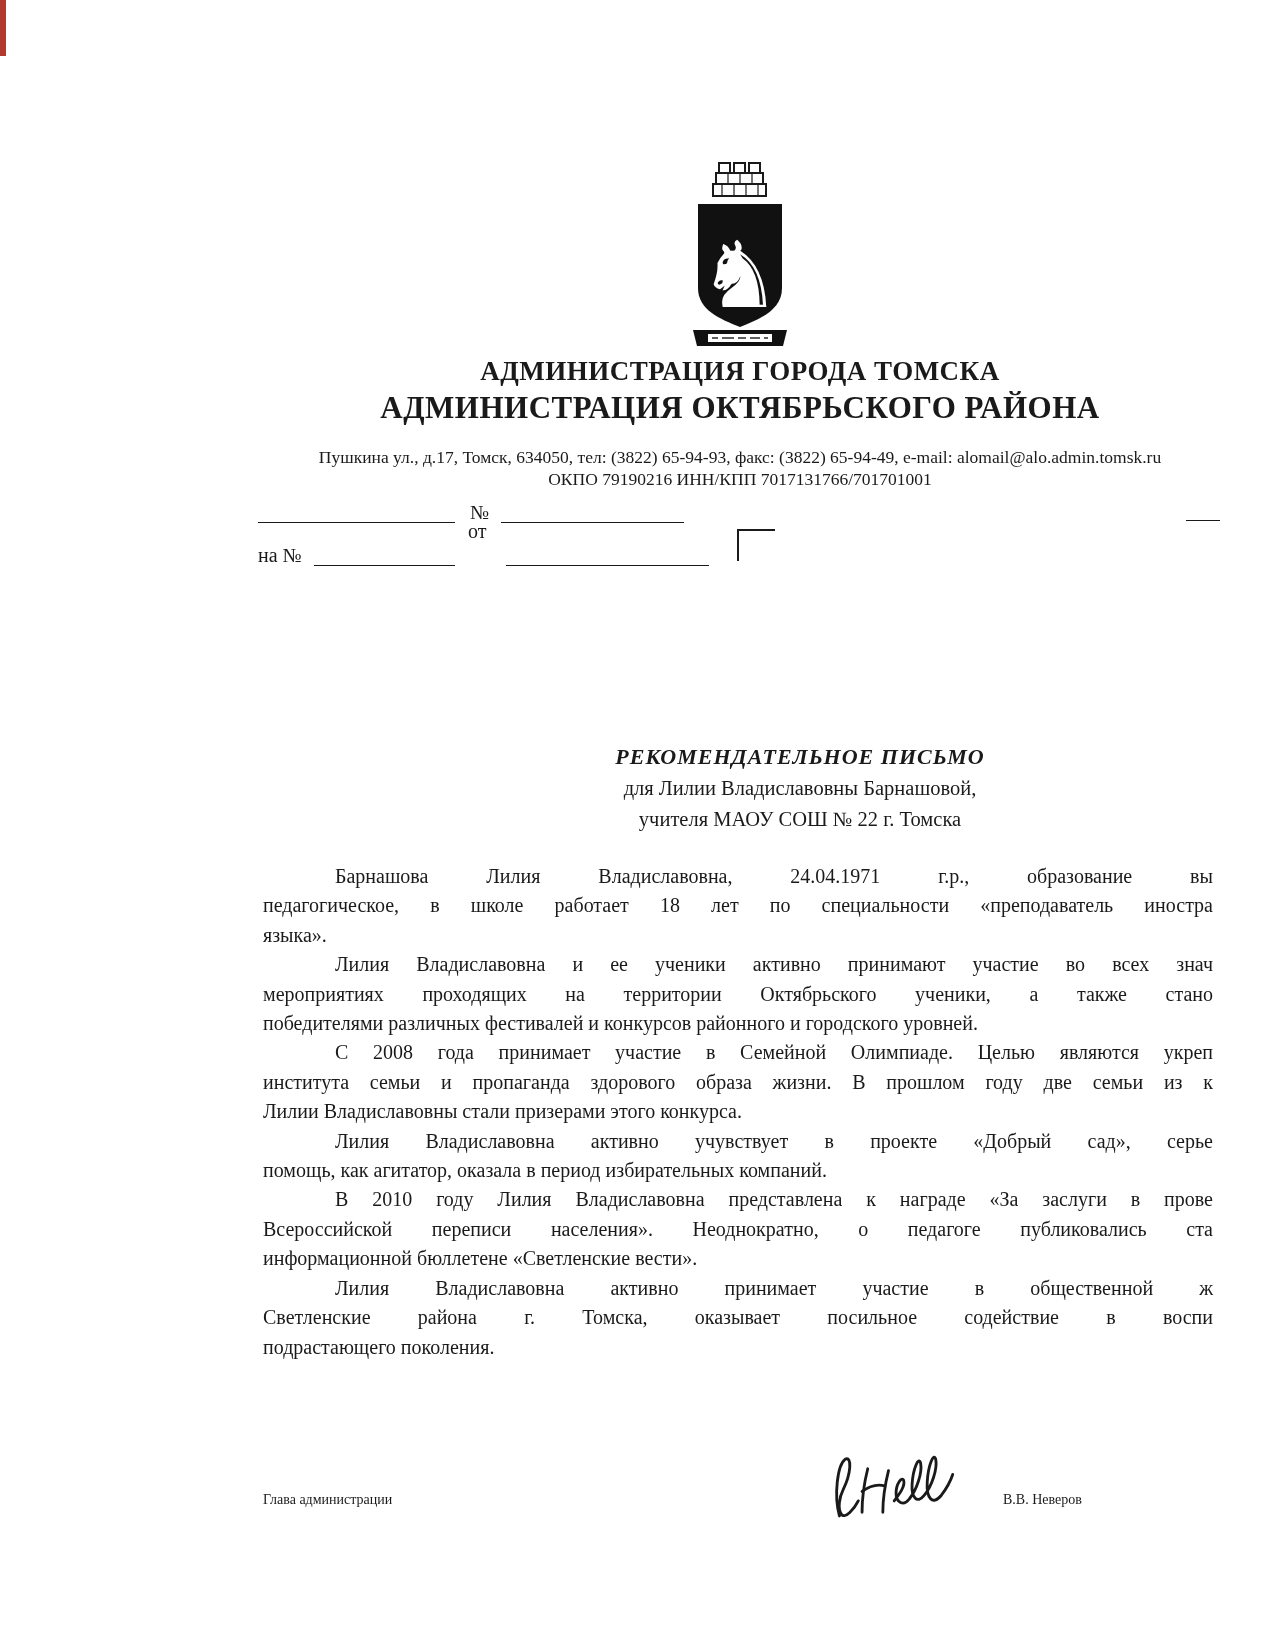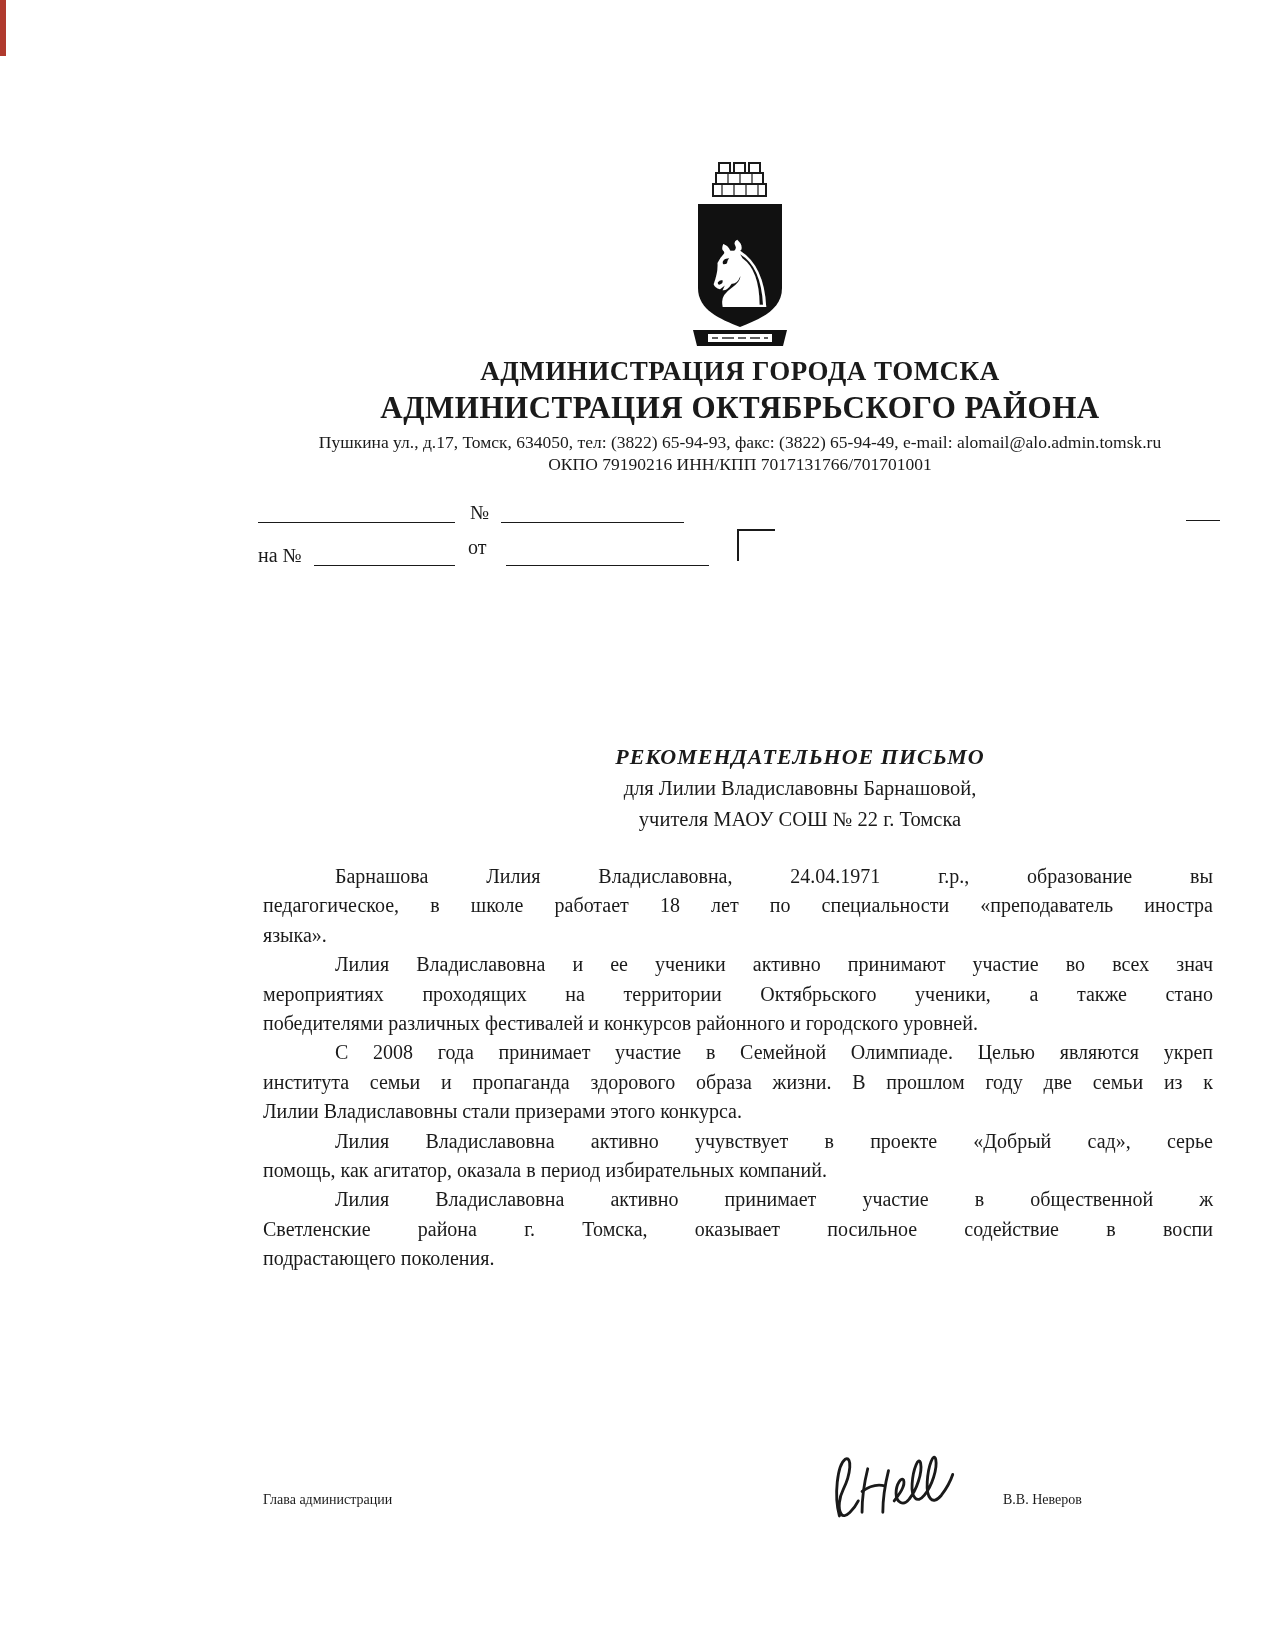--- a/index.html
+++ b/index.html
@@ -12,21 +12,21 @@
     color: #1a1a1a;
     font-family: "Liberation Serif", serif;
     overflow: hidden;
   }
   .abs { position: absolute; }
   .center { text-align: center; }
 
   
   .hdr1 { font-size: 27px; font-weight: bold; letter-spacing: .5px; line-height: 34px; }
   .hdr2 { font-size: 31px; font-weight: bold; letter-spacing: .5px; line-height: 40px; }
-  .hdr-contact { font-size: 17.5px; line-height: 22px; margin-top: 3px; }
+  .hdr-contact { font-size: 17.5px; line-height: 22px; margin-top: 18px; }
   .hdr-codes { font-size: 17.5px; line-height: 22px; }
 
   
   .ref-label { font-size: 20px; }
   .uline { border-bottom: 1.6px solid #1a1a1a; height: 18px; }
   .corner { border-top: 2px solid #1a1a1a; border-left: 2px solid #1a1a1a; }
 
   
   .title-head { font-size: 22px; font-weight: bold; letter-spacing: 1px; line-height: 33px; font-style: italic; }
   .title-sub  { font-size: 20.5px; line-height: 31px; }
@@ -91,21 +91,21 @@
     <div class="hdr-codes">ОКПО 79190216 ИНН/КПП 7017131766/701701001</div>
   </div>
 
   <div class="abs uline" style="left:258px; top:504px; width:197px;"></div>
   <div class="abs ref-label" style="left:470px; top:501px;">№</div>
   <div class="abs uline" style="left:501px; top:504px; width:183px;"></div>
   <div class="abs uline" style="left:1186px; top:502px; width:34px;"></div>
 
   <div class="abs ref-label" style="left:258px; top:544px;">на №</div>
   <div class="abs uline" style="left:314px; top:547px; width:141px;"></div>
-  <div class="abs ref-label" style="left:468px; top:536px;">от</div>
+  <div class="abs ref-label" style="left:468px; top:520px;">от</div>
   <div class="abs uline" style="left:506px; top:547px; width:203px;"></div>
   <div class="abs corner" style="left:737px; top:529px; width:36px; height:30px;"></div>
 
   <div class="abs center" style="left:400px; top:740px; width:800px;">
     <div class="title-head">РЕКОМЕНДАТЕЛЬНОЕ ПИСЬМО</div>
     <div class="title-sub">для Лилии Владиславовны Барнашовой,</div>
     <div class="title-sub">учителя МАОУ СОШ № 22 г. Томска</div>
   </div>
 
   <div class="abs bodytext" style="left:263px; top:862px;">
@@ -122,20 +122,25 @@
     <div>
       <div class="bline indent">С 2008 года принимает участие в Семейной Олимпиаде. Целью являются укреп</div>
       <div class="bline">института семьи и пропаганда здорового образа жизни. В прошлом году две семьи из к</div>
       <div class="bline last">Лилии Владиславовны стали призерами этого конкурса.</div>
     </div>
     <div>
       <div class="bline indent">Лилия Владиславовна активно учувствует в проекте «Добрый сад», серье</div>
       <div class="bline last">помощь, как агитатор, оказала в период избирательных компаний.</div>
     </div>
     <div>
+      <div class="bline indent">В 2010 году Лилия Владиславовна представлена к награде «За заслуги в прове</div>
+      <div class="bline">Всероссийской переписи населения». Неоднократно, о педагоге публиковались ста</div>
+      <div class="bline last">информационной бюллетене «Светленские вести».</div>
+    </div>
+    <div>
       <div class="bline indent">Лилия Владиславовна активно принимает участие в общественной ж</div>
       <div class="bline">Светленские района г. Томска, оказывает посильное содействие в воспи</div>
       <div class="bline last">подрастающего поколения.</div>
     </div>
   </div>
 
   <div class="abs sig-label" style="left:263px; top:1492px;">Глава администрации</div>
 
   <svg class="abs" style="left:822px; top:1448px;" width="150" height="85" viewBox="0 0 150 90">
     <g fill="none" stroke="#1a1a1a" stroke-width="3" stroke-linecap="round" stroke-linejoin="round">

